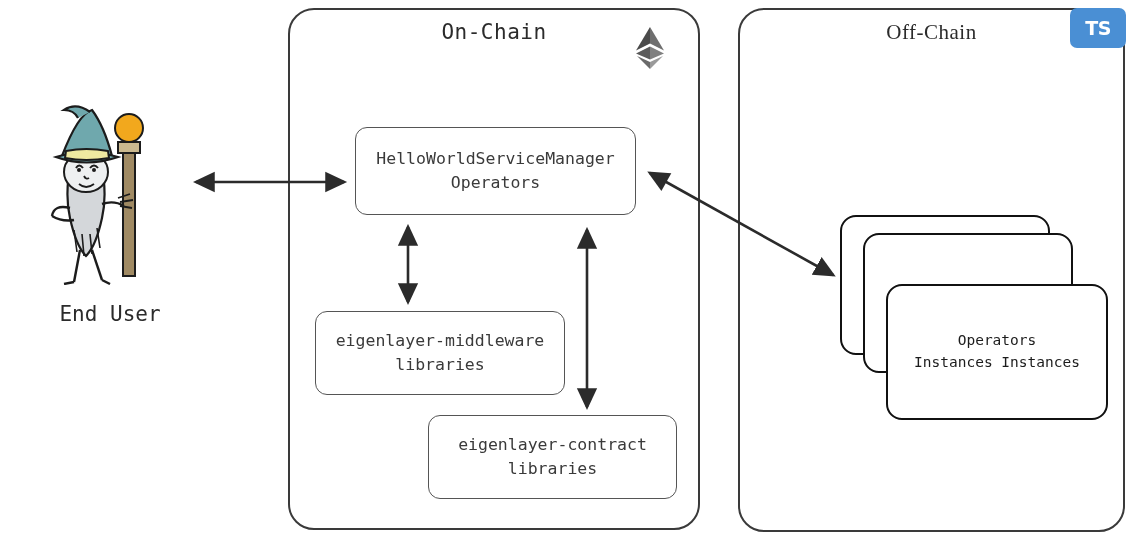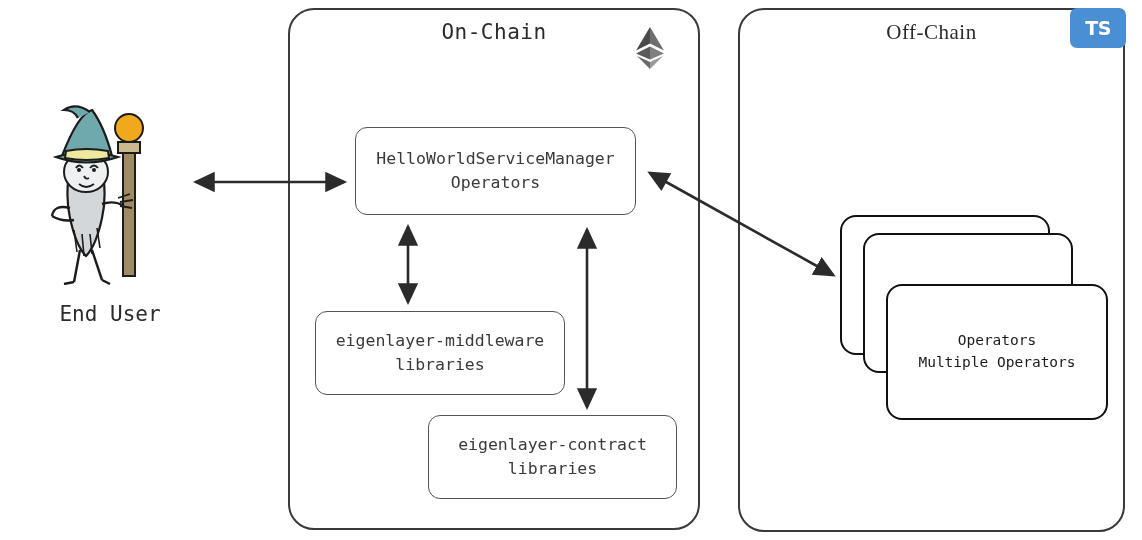--- a/index.html
+++ b/index.html
@@ -140,21 +140,21 @@
 
   <div class="ts-badge" style="left:1070px; top:8px; width:56px; height:40px;">
     <span>TS</span>
   </div>
 
   <div class="stack-card" style="left:840px; top:215px; width:210px; height:140px;"></div>
   <div class="stack-card" style="left:863px; top:233px; width:210px; height:140px;"></div>
   <div class="stack-card stack-front" style="left:886px; top:251px; width:222px; height:136px;margin-top:33px;">
     <div>
       <span>Operators</span><br>
-      <span>Multiple Operators</span>
+      <span>Instances Instances</span>
     </div>
   </div>
 
   <div class="wizard" style="left:30px; top:100px; width:140px; height:185px;">
     <svg width="140" height="185" viewBox="0 0 140 185">
 
       <rect x="93" y="48" width="12" height="128" fill="#a08a63" stroke="#1c1c1c" stroke-width="2"></rect>
       <rect x="88" y="42" width="22" height="11" fill="#cbb98f" stroke="#1c1c1c" stroke-width="2"></rect>
       <circle cx="99" cy="28" r="14" fill="#f2a81d" stroke="#1c1c1c" stroke-width="2"></circle>
 

